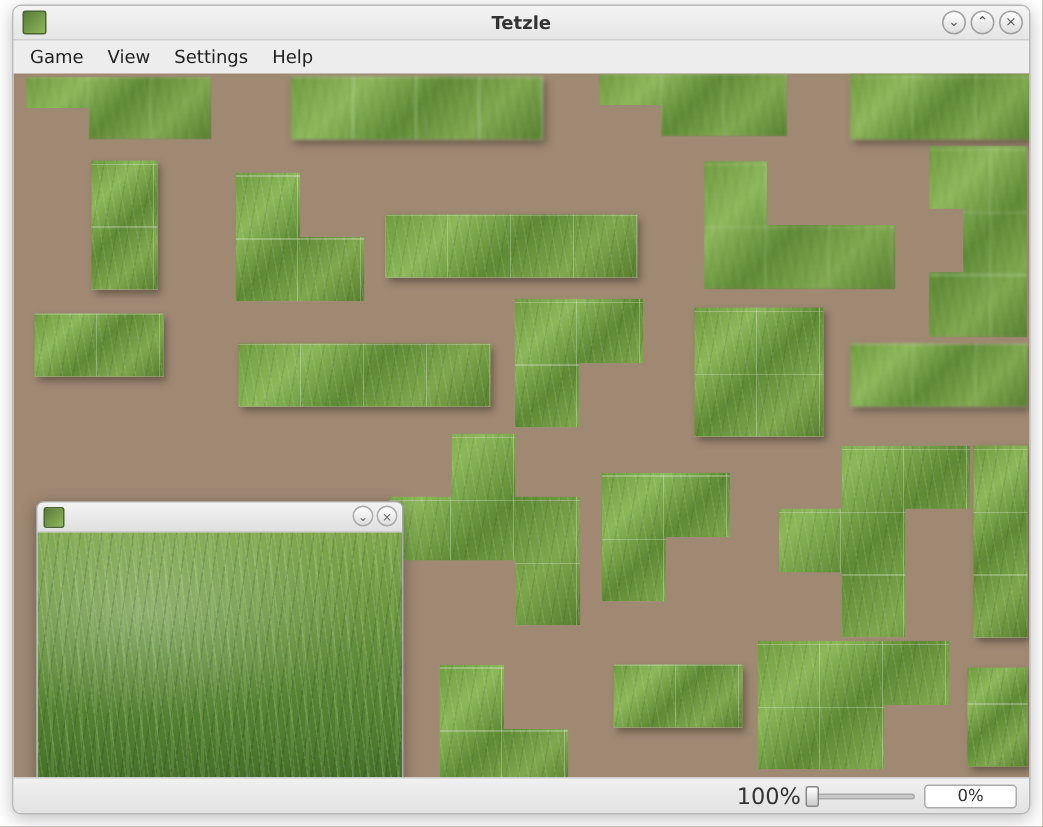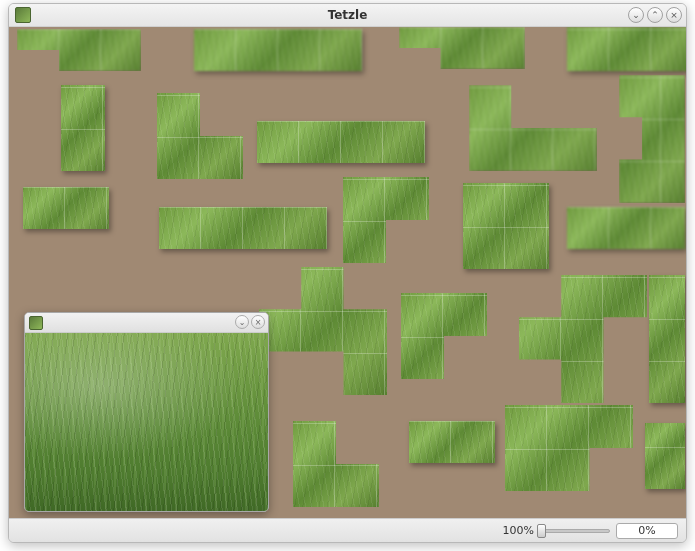--- a/index.html
+++ b/index.html
@@ -179,21 +179,21 @@
   .statusbar {
     height: 24px;
     background: linear-gradient(#f0f0f0,#e2e2e2);
     border-top: 1px solid #ccc;
     display: flex;
     align-items: center;
     justify-content: flex-end;
     padding: 0 8px;
     gap: 6px;
   }
-  .zoom-label { font-size: 11px; color:#333; }
+  .zoom-label { font-size: 15px; color:#333; }
   .slider {
     width: 70px; height: 4px;
     background: #c8c8c8;
     border-radius: 2px;
     position: relative;
     border:1px solid #aaa;
   }
   .slider-thumb {
     position:absolute;
     width:9px;height:14px;
@@ -222,20 +222,26 @@
   <div class="titlebar">
     <div class="app-icon"></div>
     <div class="title">Tetzle</div>
     <div class="win-controls">
       <div class="win-btn">⌄</div>
       <div class="win-btn">⌃</div>
       <div class="win-btn">×</div>
     </div>
   </div>
 
+  <div class="menubar">
+    <div class="menu-item"><span>Game</span></div>
+    <div class="menu-item"><span>View</span></div>
+    <div class="menu-item"><span>Settings</span></div>
+    <div class="menu-item"><span>Help</span></div>
+  </div>
 
   <div class="canvas">
 
     <div class="piece p-blur" style="left:8px;top:2px;width:124px;height:42px;clip-path:polygon(0 0,100% 0,100% 100%,34% 100%,34% 50%,0 50%)"></div>
     <div class="piece p-blur" style="left:185px;top:2px;width:168px;height:42px"></div>
     <div class="piece p-blur" style="left:390px;top:0px;width:126px;height:42px;clip-path:polygon(0 0,100% 0,100% 100%,33% 100%,33% 50%,0 50%)"></div>
     <div class="piece p-blur" style="left:558px;top:0px;width:120px;height:44px"></div>
 
     <div class="piece" style="left:52px;top:58px;width:44px;height:86px"></div>
     <div class="piece" style="left:148px;top:66px;width:86px;height:86px;clip-path:polygon(0 0,50% 0,50% 50%,100% 50%,100% 100%,0 100%)"></div>

